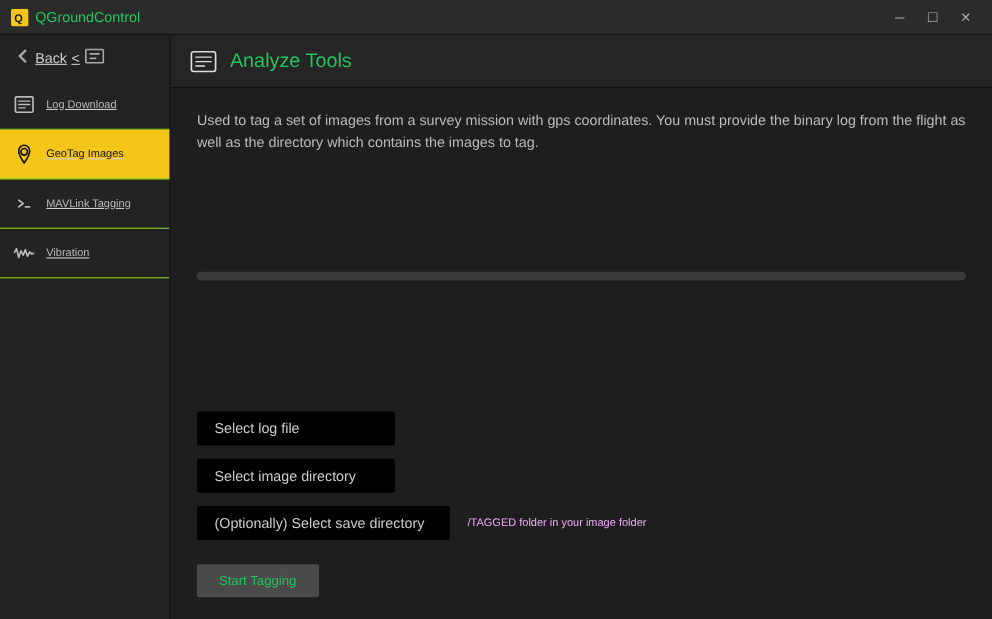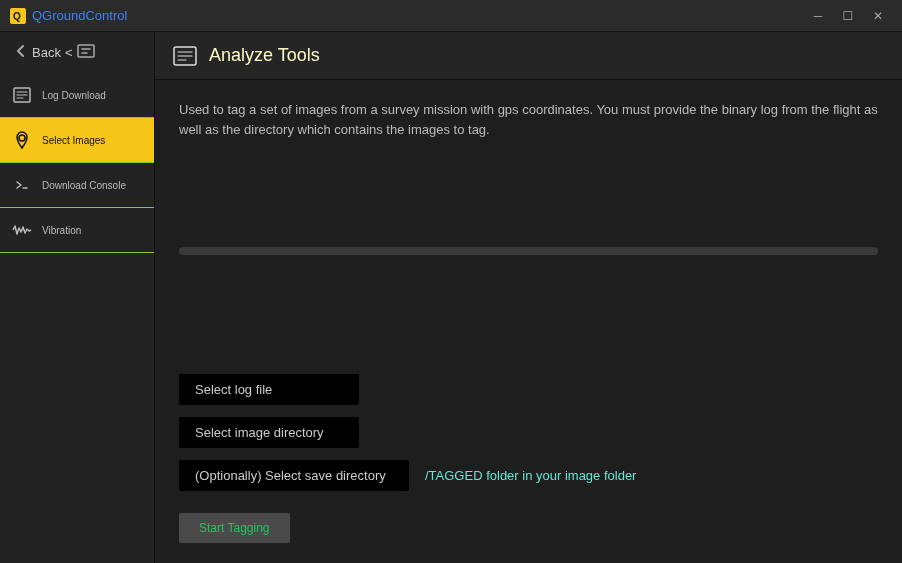--- a/index.html
+++ b/index.html
@@ -22,21 +22,21 @@
       border-bottom: 1px solid #111;
       user-select: none;
     }
     .titlebar-icon {
       width: 16px;
       height: 16px;
       margin-right: 6px;
     }
     .titlebar-title {
       font-size: 13px;
-      color: #3b82f6;
+      color: #22c55e;
       flex: 1;
     }
     .titlebar-controls {
       display: flex;
       gap: 2px;
     }
     .titlebar-btn {
       width: 28px;
       height: 22px;
       background: transparent;
@@ -56,20 +56,21 @@
     }
 
     
     .sidebar {
       width: 155px;
       background: #232323;
       display: flex;
       flex-direction: column;
       border-right: 1px solid #111;
       flex-shrink: 0;
+      text-decoration: underline;
     }
     .sidebar-back {
       display: flex;
       align-items: center;
       padding: 10px 12px;
       cursor: pointer;
       color: #ccc;
       font-size: 13px;
       gap: 4px;
     }
@@ -161,22 +162,22 @@
       font-size: 13px;
       padding: 8px 16px;
       cursor: pointer;
       min-width: 180px;
       text-align: left;
       border-radius: 2px;
     }
     .select-btn.wide { min-width: 230px; }
 
     .row-label {
-      font-size: 13px;
-      color: #5eead4;
+      font-size: 10px;
+      color: #f0abfc;
     }
 
     .start-btn {
       background: #4a4a4a;
       border: none;
       color: #22c55e;
       font-size: 12px;
       padding: 8px 20px;
       cursor: default;
       border-radius: 2px;
@@ -197,21 +198,21 @@
     }
     .header-icon {
       width: 28px;
       height: 28px;
       display: flex;
       align-items: center;
       justify-content: center;
     }
     .header-title {
       font-size: 18px;
-      color: #fef9c3;
+      color: #22c55e;
       font-weight: 400;
     }
 
     .main-wrapper {
       display: flex;
       flex-direction: column;
       flex: 1;
     }
   </style>
 </head>
@@ -260,31 +261,31 @@
       <span>Log Download</span>
     </div>
 
     <div class="sidebar-item active">
       <span class="icon icon-geotag">
         <svg viewBox="0 0 20 20" fill="none">
           <circle cx="10" cy="8" r="3" stroke="#111" stroke-width="1.5"></circle>
           <path d="M10 2C7.24 2 5 4.24 5 7c0 4.25 5 11 5 11s5-6.75 5-11c0-2.76-2.24-5-5-5z" stroke="#111" stroke-width="1.5" fill="none"></path>
         </svg>
       </span>
-      <span>Select Images</span>
+      <span>GeoTag Images</span>
     </div>
 
     <div class="sidebar-item">
       <span class="icon icon-mavlink">
         <svg viewBox="0 0 20 20" fill="none">
           <path d="M5 7l4 3-4 3" stroke="#bbb" stroke-width="1.5" stroke-linecap="round" stroke-linejoin="round"></path>
           <path d="M11 13h4" stroke="#bbb" stroke-width="1.5" stroke-linecap="round"></path>
         </svg>
       </span>
-      <span>Download Console</span>
+      <span>MAVLink Tagging</span>
     </div>
 
 
     <div class="sidebar-item">
       <span class="icon icon-vibration">
         <svg viewBox="0 0 20 20" fill="none">
           <polyline points="1,10 3,6 5,14 7,8 9,12 11,7 13,13 15,9 17,11 19,10" stroke="#bbb" stroke-width="1.5" fill="none" stroke-linejoin="round"></polyline>
         </svg>
       </span>
       <span>Vibration</span>

